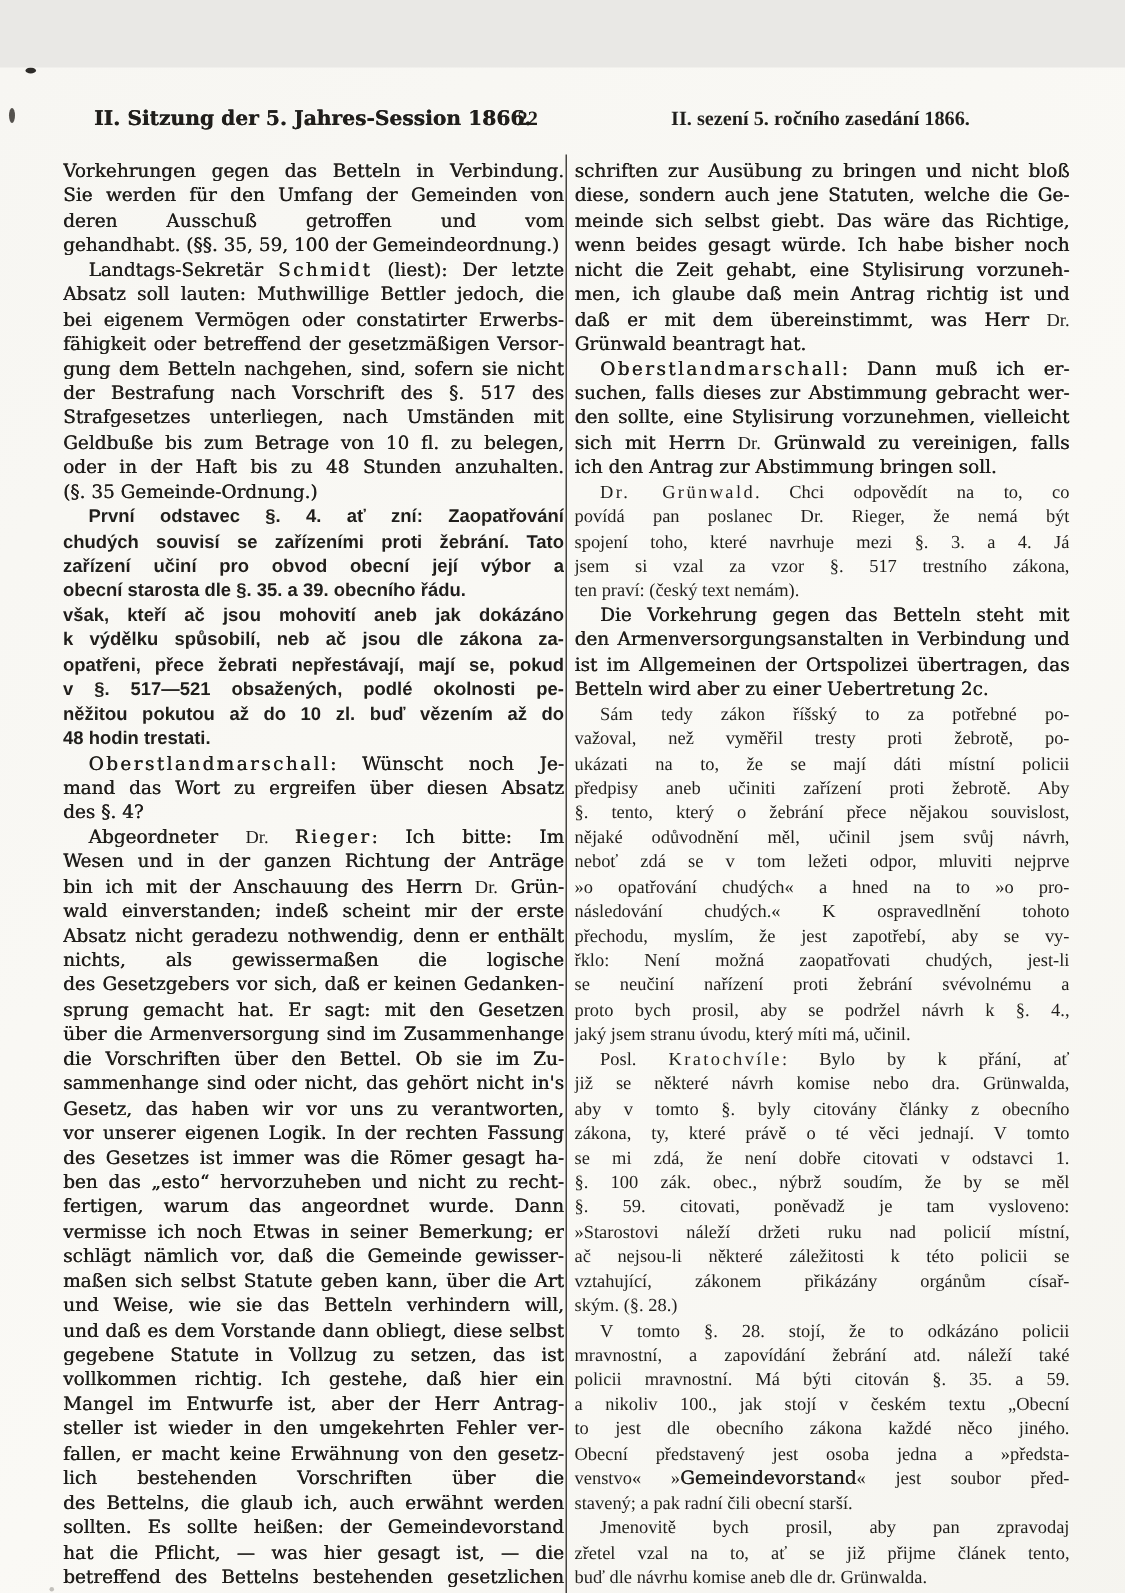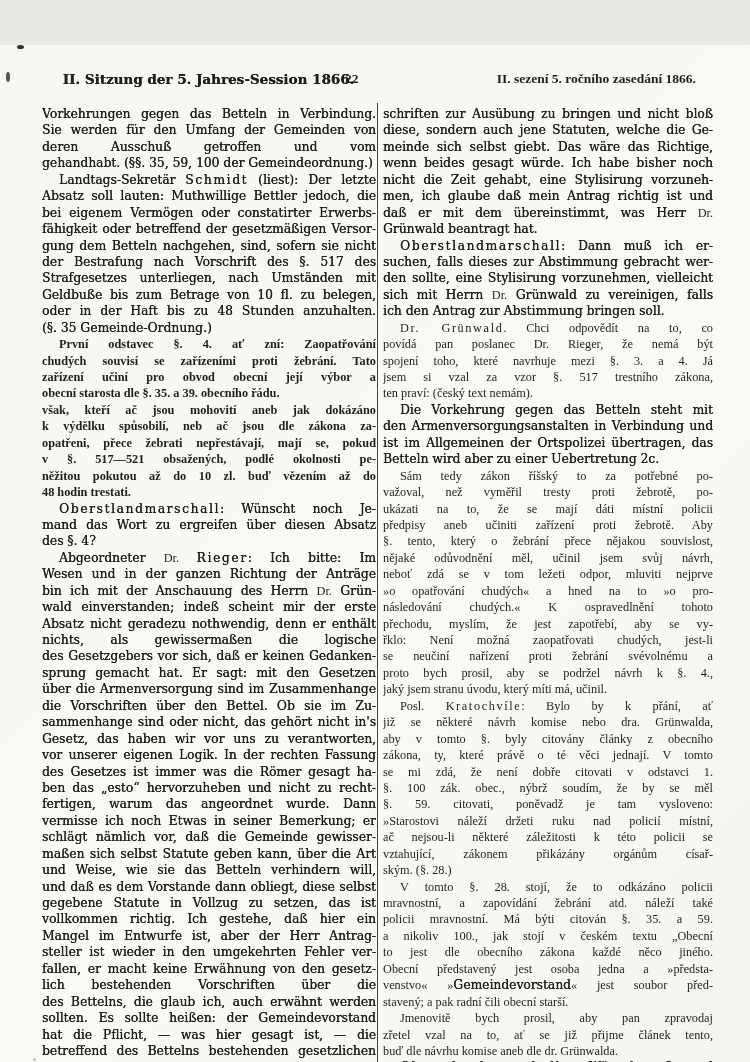--- a/index.html
+++ b/index.html
@@ -16,41 +16,41 @@
     position:absolute;top:26px;
     font-size:13.5px;font-weight:bold;
     white-space:nowrap;
   }
   .hdr-left{
     left:42px;width:333px;text-align:center;
     font-family:"DejaVu Serif",serif;
     text-shadow:0.25px 0 0 currentColor;
   }
   .hdr-page{left:345px;width:88px;text-align:left;font-family:"Liberation Serif",serif;}
-  .hdr-right{left:366px;width:330px;text-align:right;font-family:"Liberation Serif",serif;}
+  .hdr-right{left:382px;width:330px;text-align:center;font-family:"Liberation Serif",serif;}
   .divider{
     position:absolute;left:377px;top:58px;width:1px;height:994px;
     background:#454340;
   }
   .col{position:absolute;top:61px;}
   .col-left{left:42px;width:334px;}
   .col-right{left:383px;width:330px;}
   .line{
     height:16.44px;line-height:16.44px;
     font-size:12.3px;
     text-align:justify;text-align-last:justify;
     overflow:hidden;white-space:normal;
   }
   .line.pe{text-align:center;text-align-last:left;}
   .line.ind{text-indent:17px;}
   
   .f {font-family:"DejaVu Serif",serif;text-shadow:0.25px 0 0 currentColor;}
   .fs{font-family:"DejaVu Serif",serif;text-shadow:0.25px 0 0 currentColor;letter-spacing:1.6px;}
   .a {font-family:"Liberation Serif",serif;}
-  .ab{font-family:Liberation Serif, serif;font-weight:bold;}
+  .ab{font-family:Liberation Sans, sans-serif;font-weight:bold;}
   .as{font-family:"Liberation Serif",serif;letter-spacing:1.6px;}
   .speck{position:absolute;border-radius:50%;}
   .speck1{left:17px;top:0;width:7px;height:4px;background:#2e2c29;}
   .speck2{left:6px;top:27px;width:4px;height:10px;background:#55524e;}
   .speck3{left:33px;top:1013px;width:3px;height:3px;background:#c2c0bb;}
 </style>
 </head>
 <body>
 
 <div class="page">

